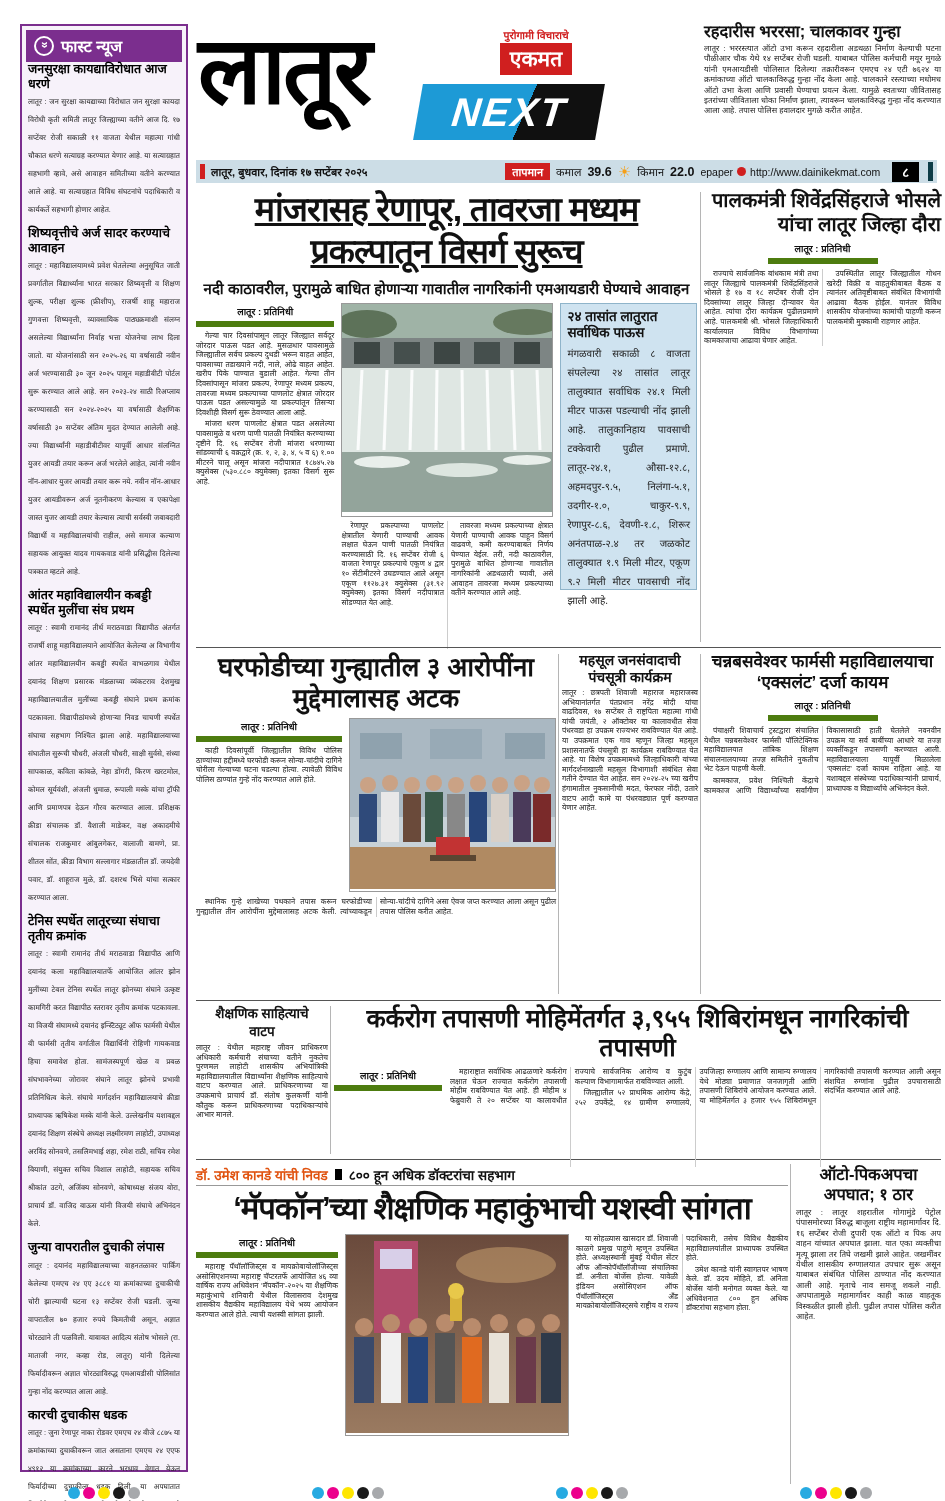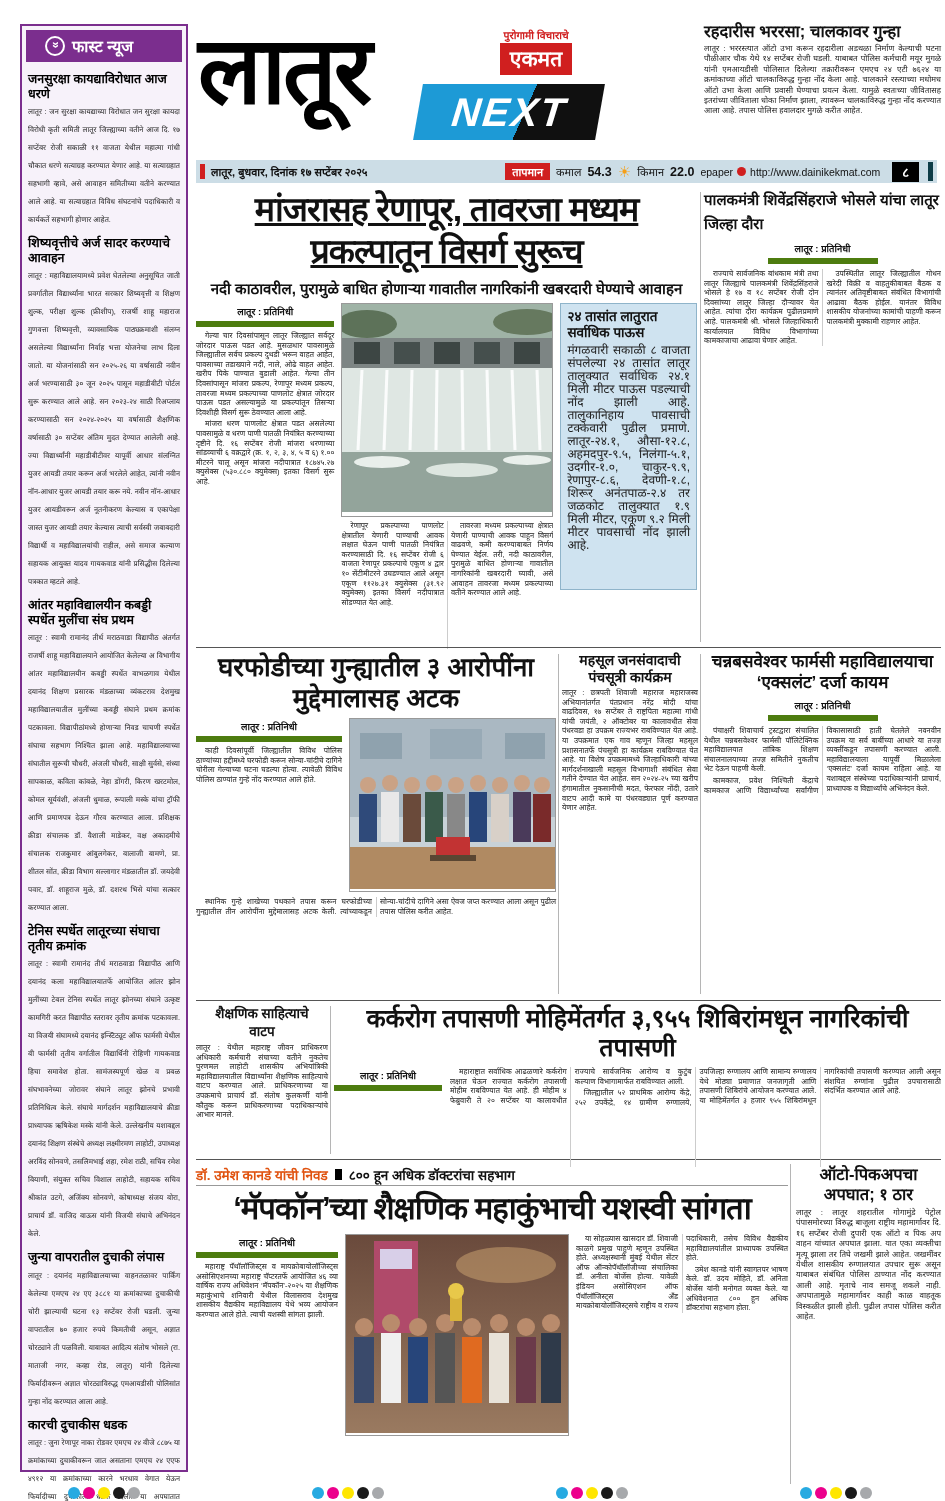--- a/index.html
+++ b/index.html
@@ -10,21 +10,21 @@
   .body-txt{font-size:7.5px;line-height:9.6px;color:#222;}
   .body-txt p{margin:0 0 2px 0;text-indent:9px;}
   .byline{font-weight:bold;font-size:9.5px;text-align:center;border-bottom:6px solid #4d7c0f;
           padding:2px 0 3px 0;margin-bottom:4px;}
   .vrule{width:1px;background:#b5b5b5;}
   .hrule{height:1px;background:#555;}
   
   #fastnews{left:20px;top:24px;width:168px;height:1448px;background:#f7f2fa;
             border:2px solid #7b2e8e;box-sizing:border-box;padding:5px 6px;}
   #fastnews .fn-head{background:#7b2e8e;color:#fff;font-weight:bold;font-size:16px;
-            display:flex;align-items:center;gap:7px;padding:5px 19px;margin:-1px -2px 10px -2px;}
+            display:flex;align-items:center;gap:7px;padding:5px 8px;margin:-1px -2px 0 -2px;}
   .fn-chevron{display:inline-block;width:16px;height:16px;border:2px solid #fff;border-radius:50%;
             color:#fff;font-size:12px;line-height:14px;text-align:center;font-weight:bold;}
   .fn-chevron i{display:inline-block;transform:rotate(-90deg);font-style:normal;}
   .fn-art{margin-bottom:7px;}
   .fn-art h3{margin:0 0 2px 0;font-size:12.5px;line-height:14.5px;font-weight:800;color:#000;}
   .fn-art .body-txt{font-size:7.3px;line-height:18px;}
   
   #masthead{left:196px;top:20px;width:504px;height:138px;}
   .paper-title{position:absolute;left:2px;top:2px;font-size:94px;line-height:1.05;
                font-weight:800;letter-spacing:-3px;color:#000;}
@@ -53,26 +53,26 @@
   .bar-tick{width:5px;height:19px;background:#0e3c46;margin-left:3px;}
   
   #mainstory{left:196px;top:188px;width:501px;height:456px;}
   #mainstory h1{margin:0;font-size:34px;line-height:42px;font-weight:800;text-align:center;letter-spacing:-1px;text-decoration:underline;}
   #mainstory .subhead{font-size:15px;font-weight:800;text-align:center;margin:6px 0 4px;}
   .ms-row{display:flex;gap:7px;margin-top:5px;}
   .ms-col1{width:140px;}
   .ms-center{width:212px;}
   .ms-info{width:138px;background:#cfe3f0;border:1px solid #8fb4ca;padding:5px 6px;box-sizing:border-box;height:287px;}
   .ms-info h4{margin:0 0 3px 0;font-size:13.5px;line-height:16px;font-weight:800;}
-  .ms-info .body-txt{font-size:12px;line-height:13px;}
+  .ms-info .body-txt{font-size:10px;line-height:19px;}
   .under-photo{column-count:2;column-gap:7px;column-rule:1px solid #ccc;margin-top:4px;height:128px;overflow:hidden;}
   .photo-frame{border:1px solid #999;}
   
   #palak{left:704px;top:188px;width:237px;height:456px;}
-  #palak h2{margin:0 0 4px;font-size:15px;line-height:24px;font-weight:800;text-align:left;}
+  #palak h2{margin:0 0 4px;font-size:20px;line-height:24px;font-weight:800;text-align:right;}
   .twocol{column-count:2;column-gap:8px;column-rule:1px solid #ccc;}
   
   #gharfodi{left:196px;top:652px;width:360px;height:344px;}
   #gharfodi h2{margin:0 0 4px;font-size:26px;line-height:31px;font-weight:800;text-align:center;}
   .gf-row{display:flex;gap:7px;}
   .gf-col1{width:146px;}
   #mahsul{left:562px;top:652px;width:136px;height:344px;}
   #mahsul h3{margin:0 0 3px;font-size:14px;line-height:16.5px;font-weight:800;text-align:center;}
   #channa{left:704px;top:652px;width:237px;height:344px;}
   #channa h3{margin:0 0 4px;font-size:17px;line-height:20.5px;font-weight:800;text-align:center;}
@@ -155,36 +155,36 @@
     <h2>रहदारीस भररसा; चालकावर गुन्हा</h2>
     <div class="body-txt just" style="font-size:8px;line-height:10.4px;">लातूर : भररस्त्यात ऑटो उभा करून रहदारीला अडथळा निर्माण केल्याची घटना पौळीआर चौक येथे १४ सप्टेंबर रोजी घडली. याबाबत पोलिस कर्मचारी मयूर मुगळे यांनी एमआयडीसी पोलिसात दिलेल्या तक्रारीवरून एमएच २४ एटी ७६२४ या क्रमांकाच्या ऑटो चालकाविरुद्ध गुन्हा नोंद केला आहे. चालकाने रस्त्याच्या मधोमध ऑटो उभा केला आणि प्रवासी घेण्याचा प्रयत्न केला. यामुळे स्वतःच्या जीवितासह इतरांच्या जीविताला धोका निर्माण झाला, त्यावरून चालकाविरुद्ध गुन्हा नोंद करण्यात आला आहे. तपास पोलिस हवालदार मुगळे करीत आहेत.</div>
   </div>
 
   <div id="datebar" class="abs">
     <span class="redchip"></span>
     <span class="date-txt">लातूर, बुधवार, दिनांक १७ सप्टेंबर २०२५</span>
     <span style="flex:1"></span>
     <span class="temp-label">तापमान</span>
     <span>कमाल</span>
-    <span class="temp-val">54.3</span>
+    <span class="temp-val">39.6</span>
     <span class="sun-icon">☀</span>
     <span>किमान</span>
     <span class="temp-val">22.0</span>
     <span class="epaper">
       <span>epaper</span>
       <span class="e-dot"></span>
       <span>http://www.dainikekmat.com</span>
     </span>
     <span class="pageno">८</span>
     <span class="bar-tick"></span>
   </div>
 
   <div id="mainstory" class="abs">
     <h1>मांजरासह रेणापूर, तावरजा मध्यम प्रकल्पातून विसर्ग सुरूच</h1>
-    <div class="subhead">नदी काठावरील, पुरामुळे बाधित होणाऱ्या गावातील नागरिकांनी खबरदारी घेण्याचे आवाहन</div>
+    <div class="subhead">नदी काठावरील, पुरामुळे बाधित होणाऱ्या गावातील नागरिकांनी एमआयडारी घेण्याचे आवाहन</div>
     <div class="ms-row">
       <div class="ms-col1">
         <div class="byline">लातूर : प्रतिनिधी</div>
         <div class="body-txt just">
           <p>गेल्या चार दिवसांपासून लातूर जिल्ह्यात सर्वदूर जोरदार पाऊस पडत आहे. मुसळधार पावसामुळे जिल्ह्यातील सर्वच प्रकल्प दुथडी भरून वाहत आहेत, पावसाच्या तडाख्याने नदी, नाले, ओढे वाहत आहेत. खरीप पिके पाण्यात बुडाली आहेत. गेल्या तीन दिवसांपासून मांजरा प्रकल्प, रेणापूर मध्यम प्रकल्प, तावरजा मध्यम प्रकल्पाच्या पाणलोट क्षेत्रात जोरदार पाऊस पडत असल्यामुळे या प्रकल्पांतून तिसऱ्या दिवशीही विसर्ग सुरू ठेवण्यात आला आहे.</p>
           <p>मांजरा धरण पाणलोट क्षेत्रात पडत असलेल्या पावसामुळे व धरण पाणी पातळी नियंत्रित करण्याच्या दृष्टीने दि. १६ सप्टेंबर रोजी मांजरा धरणाच्या सांडव्याची ६ वक्रद्वारे (क्र. १, २, ३, ४, ५ व ६) १.०० मीटरने चालू असून मांजरा नदीपात्रात १८७४५.२७ क्युसेक्स (५३०.८८० क्युमेक्स) इतका विसर्ग सुरू आहे.</p>
         </div>
       </div>
       <div class="ms-center">
         <div class="photo-frame">
@@ -211,21 +211,21 @@
                 <line x1="195" y1="66" x2="198" y2="146"></line>
             </g>
             <rect y="148" width="210" height="60" fill="#93a49b"></rect>
             <ellipse cx="40" cy="158" rx="28" ry="6" fill="#e9efeb"></ellipse>
             <ellipse cx="120" cy="166" rx="36" ry="7" fill="#dde6e0"></ellipse>
             <ellipse cx="185" cy="156" rx="24" ry="5" fill="#e9efeb"></ellipse>
           </svg>
         </div>
         <div class="under-photo body-txt just">
           <p>रेणापूर प्रकल्पाच्या पाणलोट क्षेत्रातील येणारी पाण्याची आवक लक्षात घेऊन पाणी पातळी नियंत्रित करण्यासाठी दि. १६ सप्टेंबर रोजी ६ वाजता रेणापूर प्रकल्पाचे एकूण ४ द्वार १० सेंटीमीटरने उघडण्यात आले असून एकूण ११२७.३१ क्युसेक्स (३१.९२ क्युमेक्स) इतका विसर्ग नदीपात्रात सोडण्यात येत आहे.</p>
-          <p>तावरजा मध्यम प्रकल्पाच्या क्षेत्रात येणारी पाण्याची आवक पाहून विसर्ग वाढवणे, कमी करण्याबाबत निर्णय घेण्यात येईल. तरी, नदी काठावरील, पुरामुळे बाधित होणाऱ्या गावातील नागरिकांनी खबरदारी घ्यावी, असे आवाहन तावरजा मध्यम प्रकल्पाच्या वतीने करण्यात आले आहे.</p>
+          <p>तावरजा मध्यम प्रकल्पाच्या क्षेत्रात येणारी पाण्याची आवक पाहून विसर्ग वाढवणे, कमी करण्याबाबत निर्णय घेण्यात येईल. तरी, नदी काठावरील, पुरामुळे बाधित होणाऱ्या गावातील नागरिकांनी अडथळारी घ्यावी, असे आवाहन तावरजा मध्यम प्रकल्पाच्या वतीने करण्यात आले आहे.</p>
         </div>
       </div>
       <div class="ms-info">
         <h4>२४ तासांत लातुरात सर्वाधिक पाऊस</h4>
         <div class="body-txt just">मंगळवारी सकाळी ८ वाजता संपलेल्या २४ तासांत लातूर तालुक्यात सर्वाधिक २४.१ मिली मीटर पाऊस पडल्याची नोंद झाली आहे. तालुकानिहाय पावसाची टक्केवारी पुढील प्रमाणे. लातूर-२४.१, औसा-१२.८, अहमदपुर-९.५, निलंगा-५.१, उदगीर-१.०, चाकुर-९.९, रेणापुर-८.६, देवणी-१.८, शिरूर अनंतपाळ-२.४ तर जळकोट तालुक्यात १.९ मिली मीटर, एकूण ९.२ मिली मीटर पावसाची नोंद झाली आहे.</div>
       </div>
     </div>
   </div>
 
   <div class="abs vrule" style="left:700px;top:192px;height:450px;"></div>

